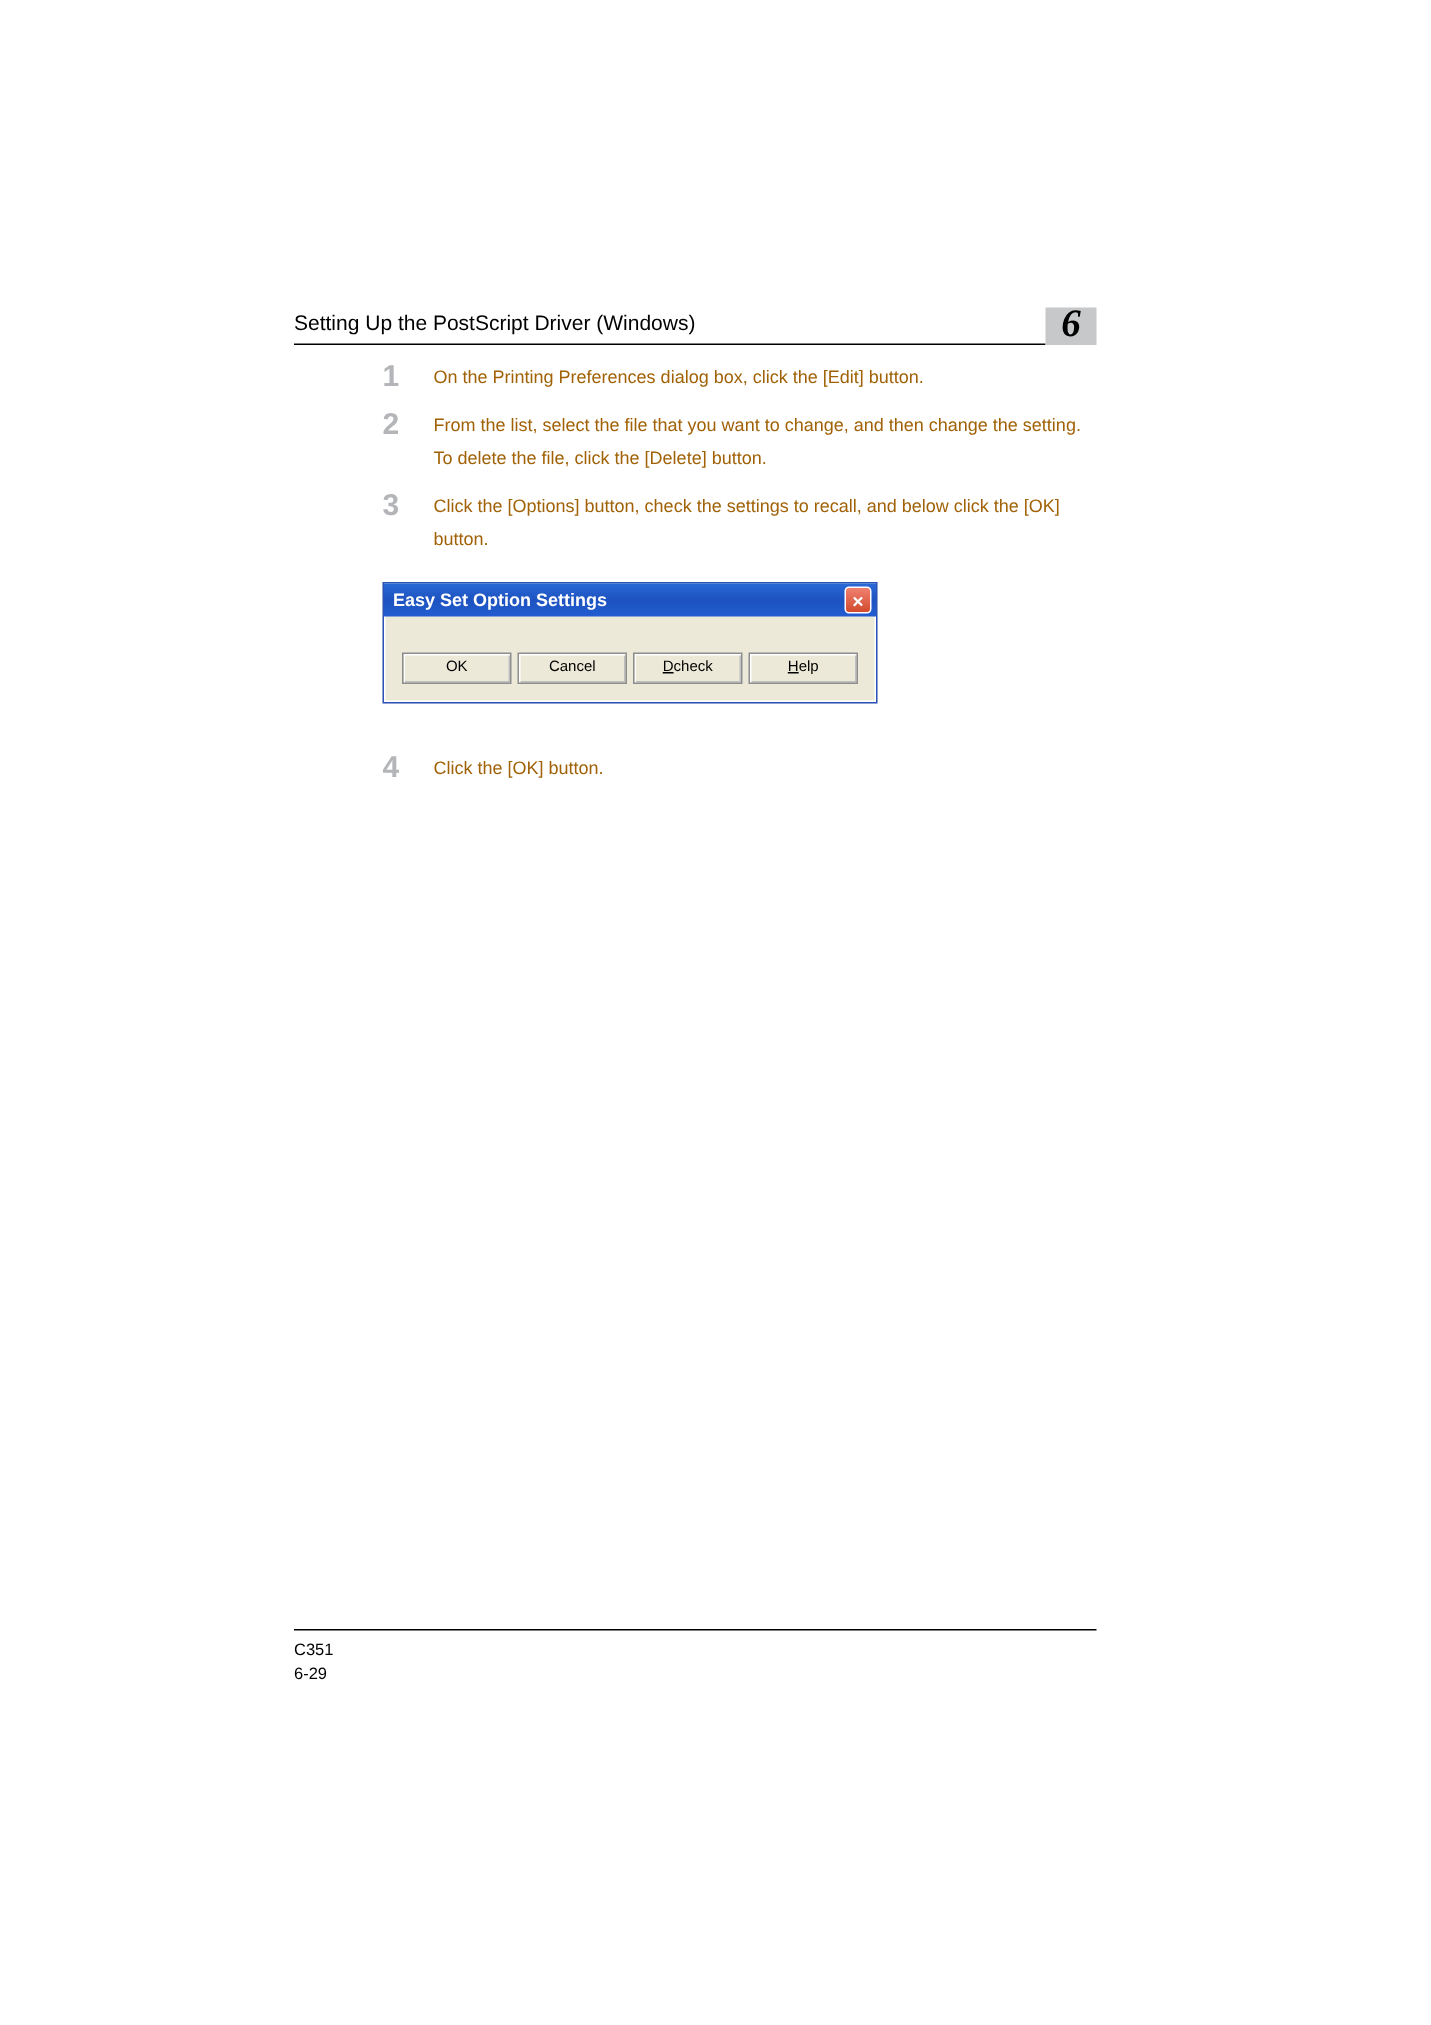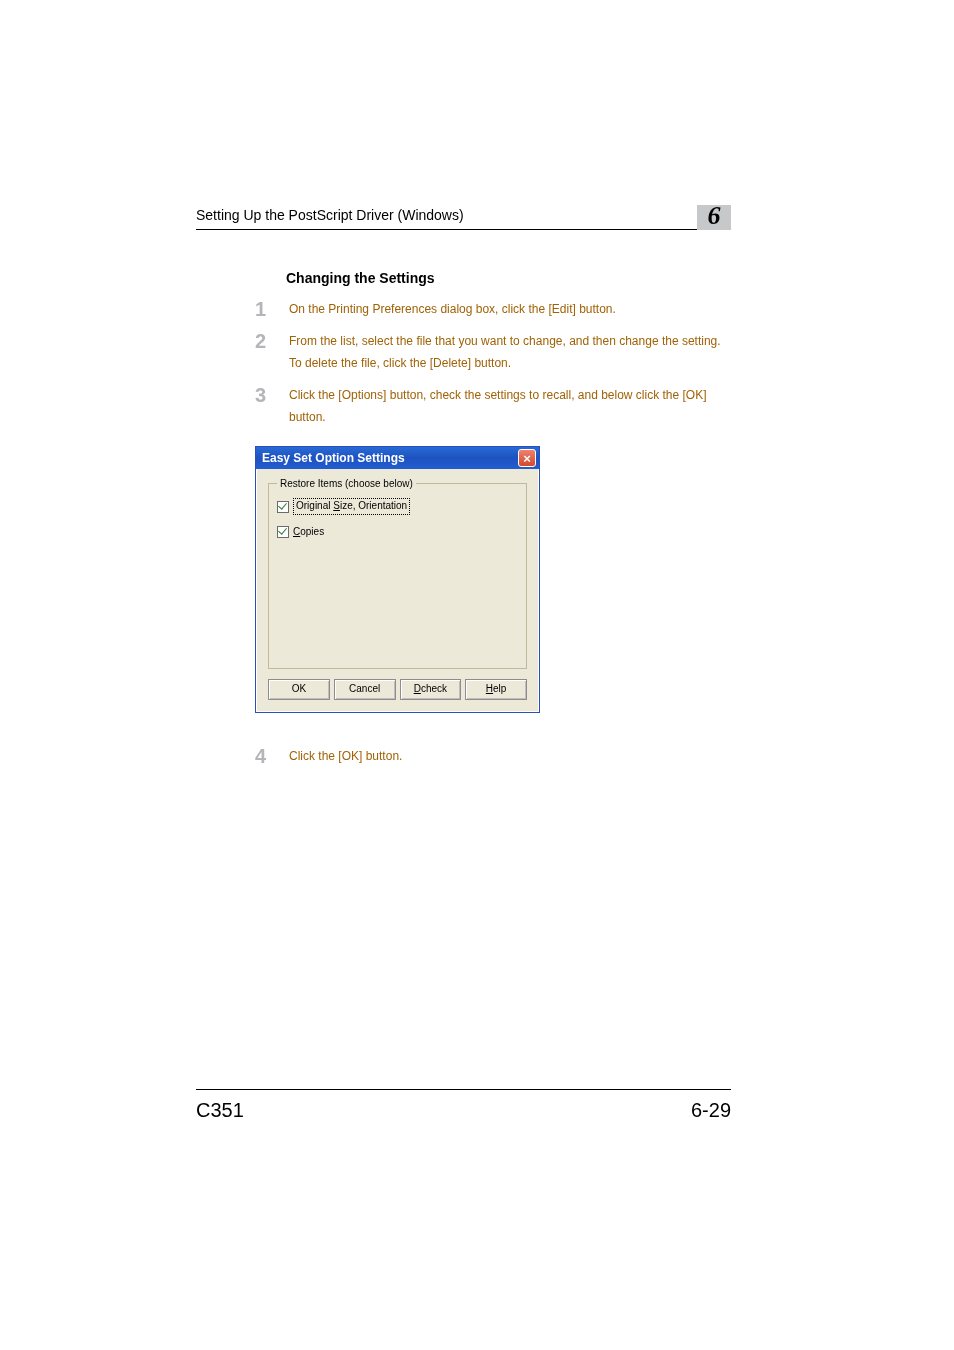--- a/index.html
+++ b/index.html
@@ -80,21 +80,21 @@
       font-size: 12px;
       line-height: 22px;
       color: #a16207;
       padding-right: 4px;
     }
 
     
     .dialog-outer {
       margin-top: 18px;
       margin-left: 59px;
-      width: 285px;
+      width: 330px;
     }
     .dialog {
       width: 100%;
       border: 1px solid #2a50b9;
       font-family: Tahoma, Verdana, sans-serif;
       font-size: 11px;
       background: #ece9d8;
       box-shadow: 0 0 0 1px #fff inset;
     }
     .titlebar {
@@ -194,38 +194,38 @@
       padding: 2px 0;
       color: #000;
     }
     .footer {
       position: absolute;
       left: 196px;
       width: 535px;
       bottom: 225px;
       display: flex;
       justify-content: space-between;
-      font-size: 20px;
+      font-size: 11px;
       border-top: 1px solid #000;
       padding-top: 6px;
+      flex-direction: column;
     }
   </style>
 </head>
 <body>
 
 <div class="page-wrap">
 
   <div class="content-area">
 
     <div class="header-row">
       <div class="header-text">Setting Up the PostScript Driver (Windows)</div>
       <div class="chapter-box">6</div>
     </div>
 
-    <div class="subheading">Changing the Settings</div>
 
     <ul class="steps">
       <li>
         <div class="step-num">1</div>
         <div class="step-text">On the Printing Preferences dialog box, click the [Edit] button.</div>
       </li>
       <li>
         <div class="step-num">2</div>
         <div class="step-text">From the list, select the file that you want to change, and then change the setting. To delete the file, click the [Delete] button.</div>
       </li>
@@ -237,38 +237,20 @@
 
     <div class="dialog-outer">
       <div class="dialog">
         <div class="titlebar">
           <span>Easy Set Option Settings</span>
           <div class="close-btn">
             <span>×</span>
           </div>
         </div>
         <div class="dialog-body">
-          <div class="group-box">
-            <div class="group-legend">Restore Items (choose below)</div>
-
-            <div class="chk-row">
-              <div class="chk"></div>
-              <span class="chk-label dotted">
-                <span>Original </span><span class="underline">S</span><span>ize, Orientation</span>
-              </span>
-            </div>
-
-            <div class="chk-row">
-              <div class="chk"></div>
-              <span class="chk-label">
-                <span class="underline">C</span><span>opies</span>
-              </span>
-            </div>
-
-          </div>
 
           <div class="button-row">
             <div class="win-btn">OK</div>
             <div class="win-btn">Cancel</div>
             <div class="win-btn">
               <span class="underline">D</span><span>check</span>
             </div>
             <div class="win-btn">
               <span class="underline">H</span><span>elp</span>
             </div>

